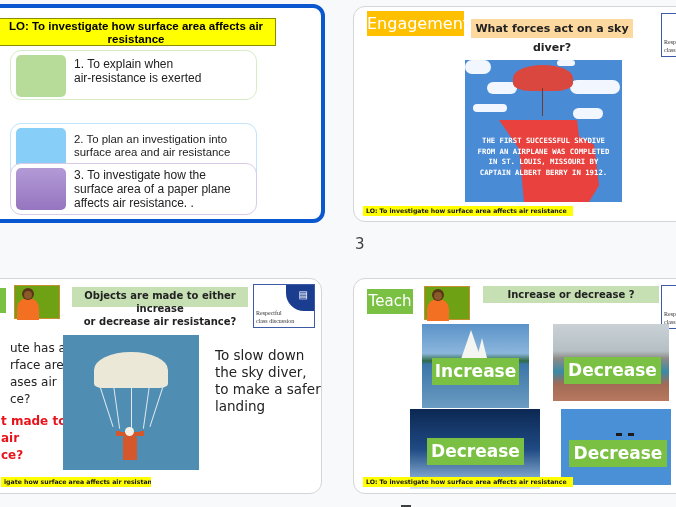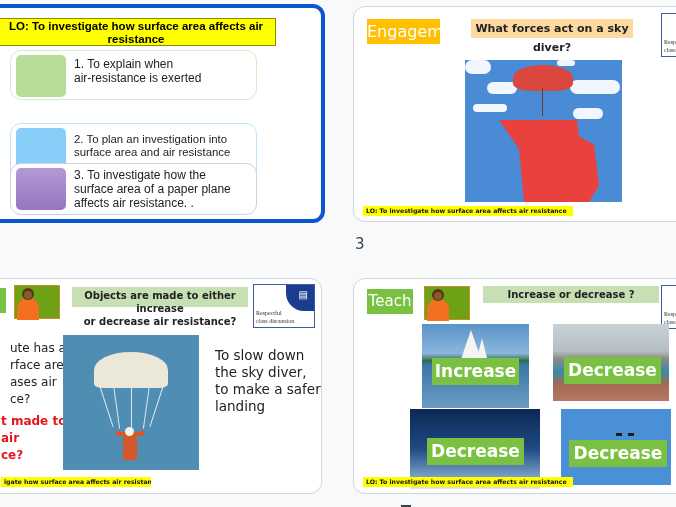--- a/index.html
+++ b/index.html
@@ -12,21 +12,21 @@
     
     #s2 { left: -14px; top: 4px; width: 339px; height: 219px; }
     .lo-banner { position: absolute; left: 6px; top: 10px; width: 280px; height: 28px; background: #ffff00; border: 1px solid #8b8b00; font-weight: bold; font-size: 11.5px; line-height: 13px; text-align: center; color: #000; padding-top: 1px; }
     .obj-card { position: absolute; left: 20px; width: 247px; background: #fff; border-radius: 11px; border: 1px solid; }
     .obj-swatch { position: absolute; left: 5px; top: 4px; width: 50px; height: 42px; border-radius: 5px; }
     .obj-text { position: absolute; left: 63px; top: 6px; right: 4px; font-size: 12px; line-height: 14px; color: #222; }
     .obj-text.narrow { font-size: 11.4px; line-height: 13px; top: 9px; }
 
     
     #s3 { left: 353px; top: 6px; width: 340px; height: 216px; }
-    .engage-badge { position: absolute; left: 13px; top: 12px; width: 73px; height: 25px; background: #ffc000; color: #fff; font-size: 16px; line-height: 25px; text-align: center; font-family: "DejaVu Sans", sans-serif; }
+    .engage-badge { position: absolute; left: 13px; top: 4px; width: 97px; height: 25px; background: #ffc000; color: #fff; font-size: 16px; line-height: 25px; text-align: center; font-family: "DejaVu Sans", sans-serif; }
     .engage-q { position: absolute; left: 117px; top: 12px; width: 162px; height: 19px; background: #fdd9a0; font-size: 11px; font-weight: bold; line-height: 19px; text-align: center; color: #222; font-family: "DejaVu Sans", sans-serif; }
     .rcd-box { position: absolute; top: 6px; width: 62px; height: 44px; border: 1px solid #3c5aa6; background: #fff; font-family: "Liberation Serif", serif; font-size: 6px; color: #333; line-height: 8px; }
     .rcd-box .rcd-text { position: absolute; left: 2px; bottom: 2px; }
     .rcd-corner { position: absolute; right: 0; top: 0; width: 28px; height: 26px; background: #1a3d8f; border-bottom-left-radius: 18px; }
     .skydive-img { position: absolute; left: 111px; top: 53px; width: 157px; height: 142px; background: #4a8bd6; overflow: hidden; }
     .sky-state { position: absolute; left: 34px; top: 60px; width: 100px; height: 82px; background: #e8413e; clip-path: polygon(0 0, 78% 0, 80% 20%, 95% 30%, 100% 80%, 90% 100%, 25% 100%, 20% 35%); }
     .sky-chute { position: absolute; left: 48px; top: 5px; width: 60px; height: 26px; background: #d9473f; border-radius: 50% 50% 30% 30%; }
     .cloud { position: absolute; background: #f2f7ff; border-radius: 12px; }
     .sky-text { position: absolute; left: 0; right: 0; top: 76px; text-align: center; font-family: "DejaVu Sans Mono", monospace; font-size: 7.3px; line-height: 10.5px; font-weight: bold; color: #ffffff; }
     .lo-strip { position: absolute; height: 10px; background: #ffff00; font-size: 6.2px; font-weight: bold; line-height: 10px; padding-left: 3px; color: #111; white-space: nowrap; overflow: hidden; font-family: "DejaVu Sans", sans-serif; }
@@ -105,20 +105,26 @@
     <div class="skydive-img">
       <div class="cloud" style="left:0;top:0;width:26px;height:14px;"></div>
       <div class="cloud" style="left:22px;top:22px;width:30px;height:12px;"></div>
       <div class="cloud" style="left:105px;top:20px;width:50px;height:14px;"></div>
       <div class="cloud" style="left:8px;top:44px;width:34px;height:8px;"></div>
       <div class="cloud" style="left:108px;top:48px;width:30px;height:11px;"></div>
       <div class="cloud" style="left:92px;top:0;width:18px;height:6px;"></div>
       <div class="sky-state"></div>
       <div class="sky-chute"></div>
       <div style="position:absolute;left:77px;top:28px;width:1px;height:28px;background:#6b3a30;"></div>
+      <div class="sky-text">
+        <div>THE FIRST SUCCESSFUL SKYDIVE</div>
+        <div>FROM AN AIRPLANE WAS COMPLETED</div>
+        <div>IN ST. LOUIS, MISSOURI BY</div>
+        <div>CAPTAIN ALBERT BERRY IN 1912.</div>
+      </div>
     </div>
     <div class="lo-strip" style="left:9px;top:199px;width:210px;">LO: To investigate how surface area affects air resistance</div>
   </div>
 
   <div class="slide-num" style="left:355px;top:235px;">3</div>
 
   <div class="slide" id="s4">
     <div class="green-tab" style="left:0;top:9px;width:19px;height:25px;"></div>
     <div class="teacher" style="left:27px;top:6px;">
       <div class="teacher-body"></div>

